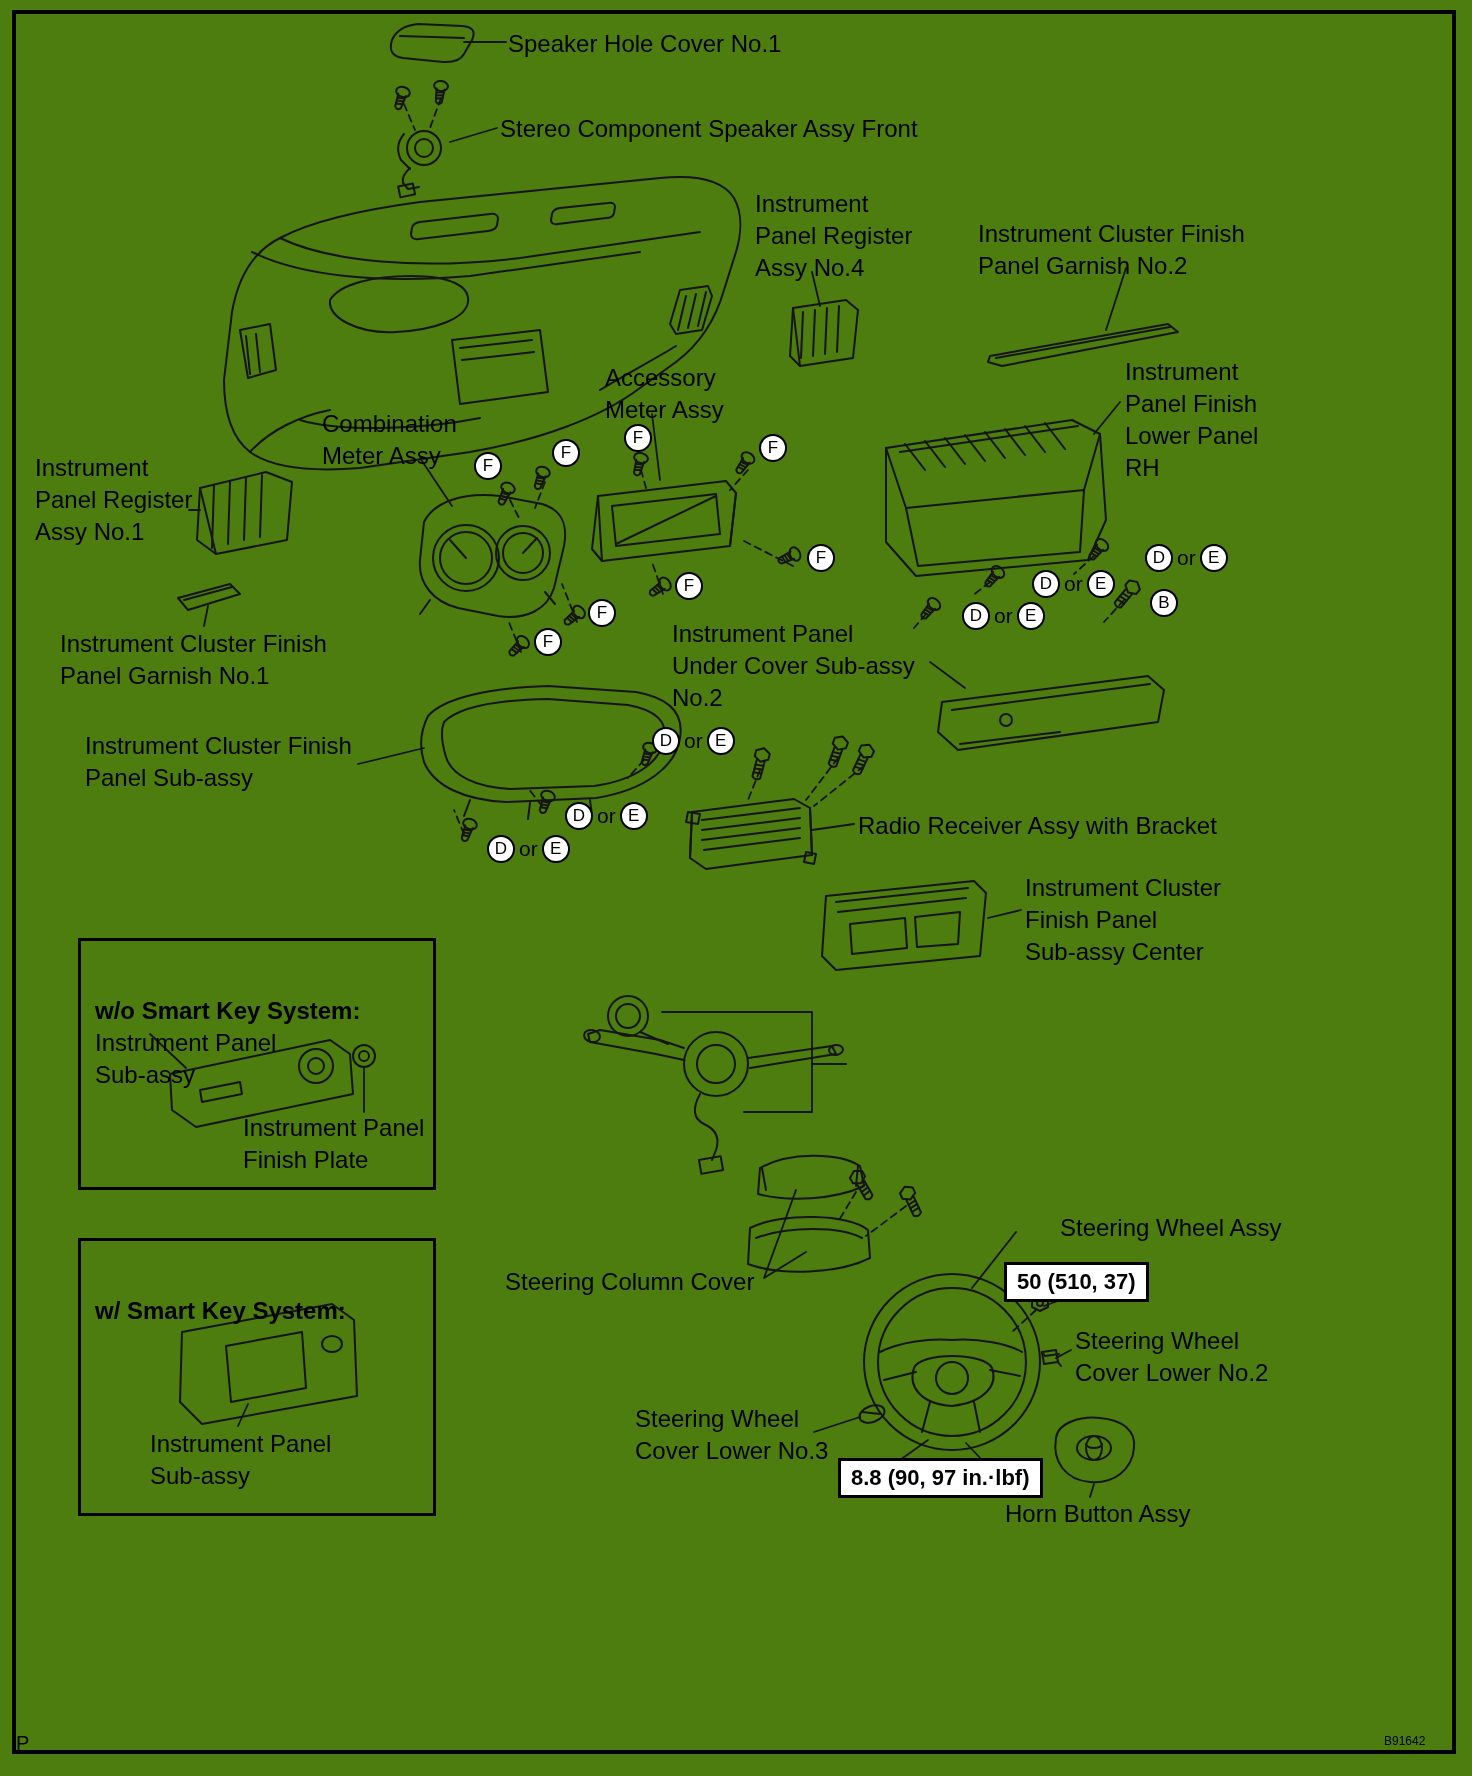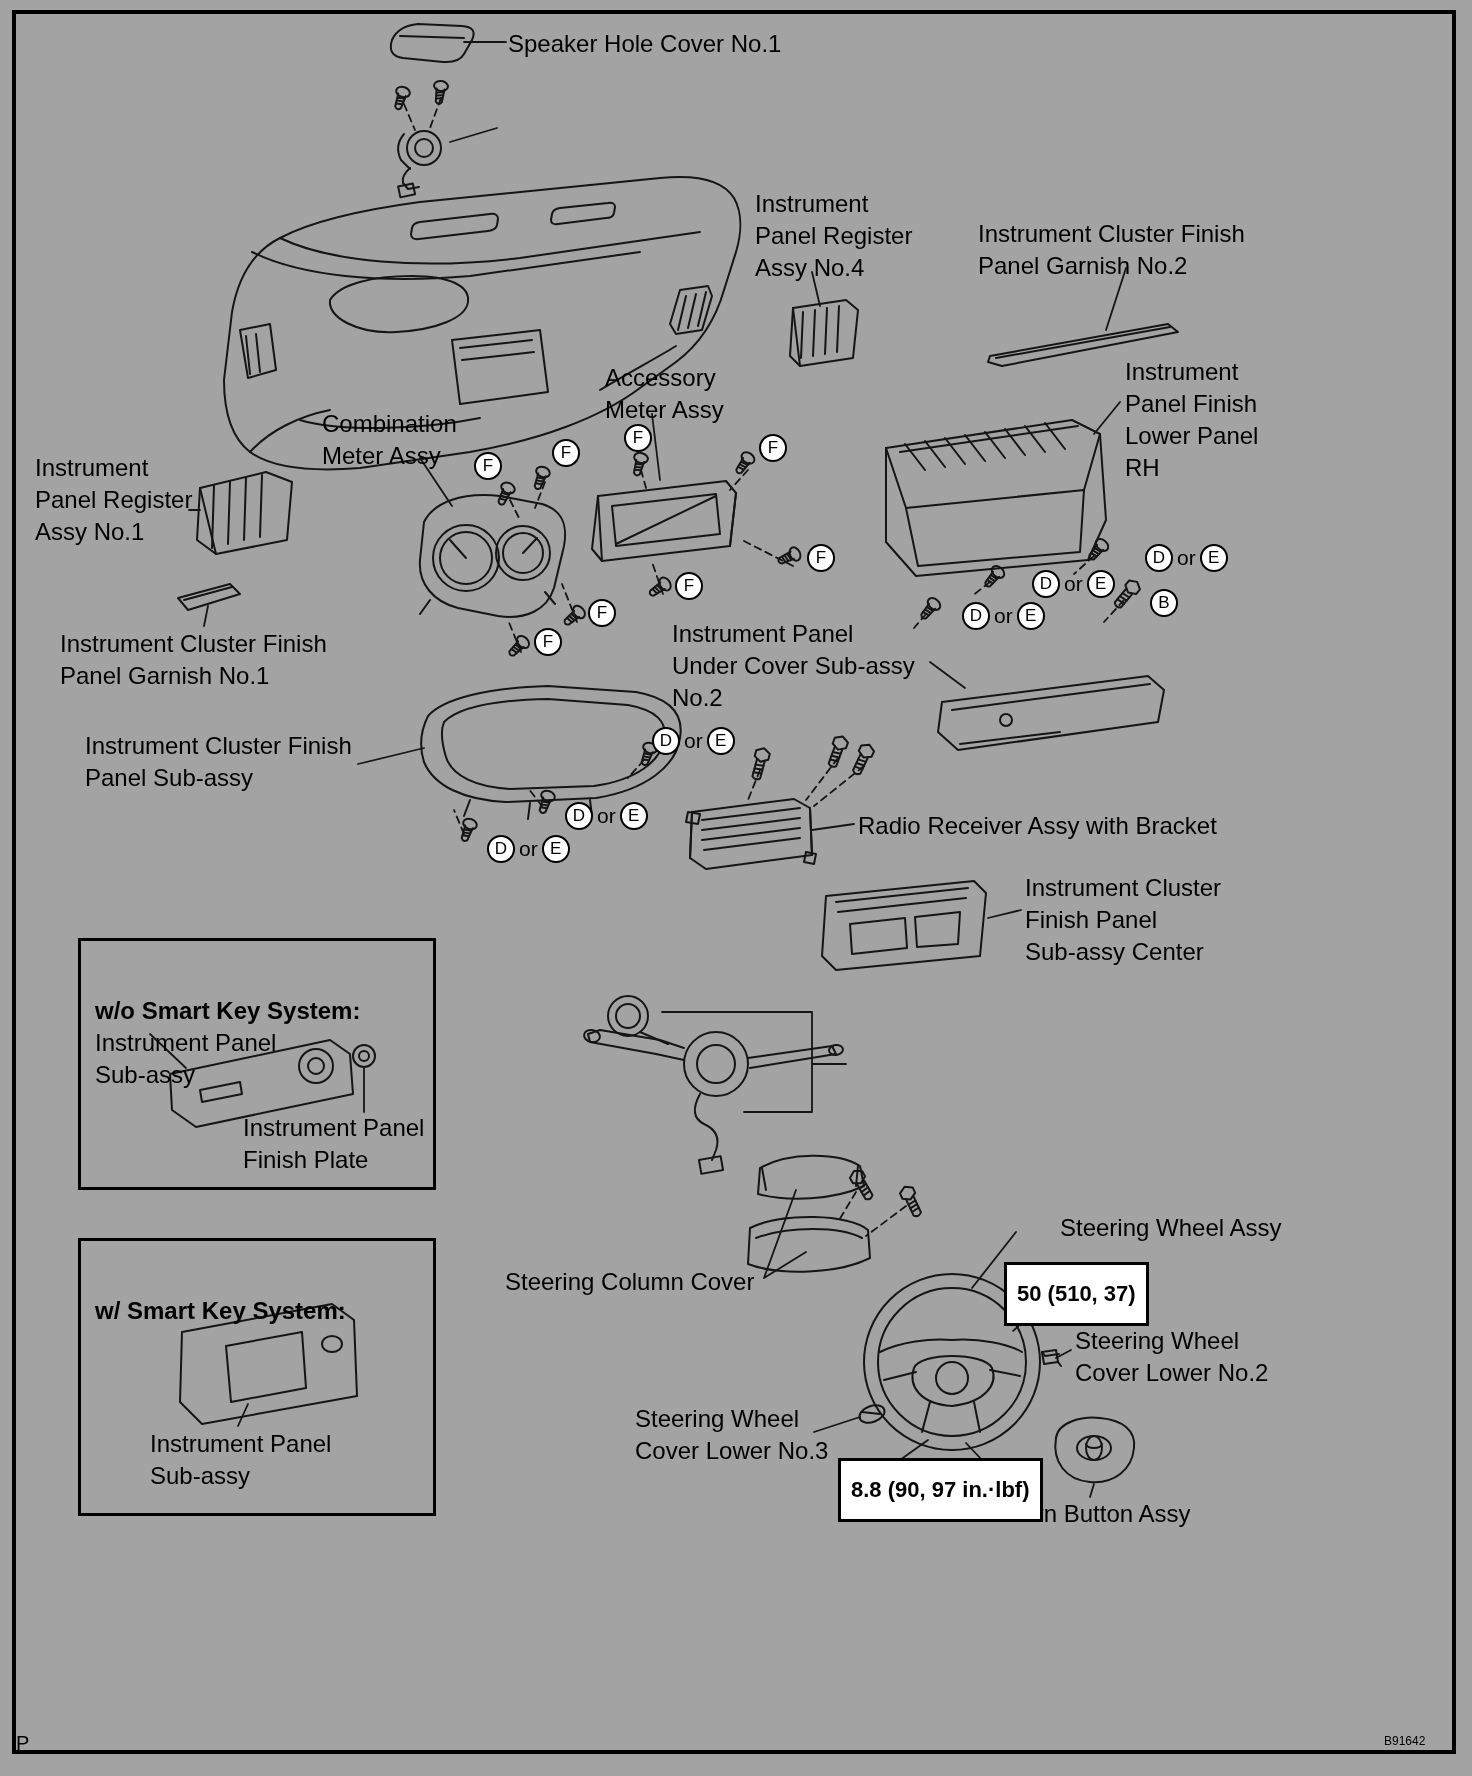--- a/index.html
+++ b/index.html
@@ -1,30 +1,30 @@
 <!DOCTYPE html>
 <html><head>
 <meta charset="utf-8">
 <style>
   html,body{margin:0;padding:0;background:#fff;}
-  .page{position:relative;width:1472px;height:1776px;background:#a3a3a3;overflow:hidden;
+  .page{position:relative;width:1472px;height:1776px;background:#4d7c0f;overflow:hidden;
         font-family:"Liberation Sans", sans-serif;color:#000;}
   .frame{position:absolute;left:12px;top:10px;width:1444px;height:1744px;
          border:4px solid #000;box-sizing:border-box;}
   .art{position:absolute;left:0;top:0;}
   .lbl{position:absolute;font-size:24px;line-height:1.33;white-space:pre-line;}
   .bold{font-weight:bold;margin-top:44px;}
   .fc{box-sizing:border-box;width:28px;height:28px;border:2px solid #000;border-radius:50%;
       display:flex;align-items:center;justify-content:center;font-size:17px;background:#fff;}
   .fpos{position:absolute;}
   .fgroup{position:absolute;display:flex;align-items:center;gap:4px;}
   .for{font-size:21px;}
   .optbox{position:absolute;border:3px solid #000;box-sizing:border-box;background:transparent;
           padding:10px 14px;font-size:24px;line-height:1.33;}
-  .torque{position:absolute;border:3px solid #000;background:#fff;padding:16px 10px;
+  .torque{position:absolute;border:3px solid #000;background:#fff;padding:4px 10px;
           font-size:22px;font-weight:bold;white-space:nowrap;}
   .foot{position:absolute;font-size:20px;}
   .foot-code{position:absolute;font-size:12px;}
 </style>
 </head>
 <body>
 
 <div class="page">
 
   <svg class="art" width="1472" height="1776" viewBox="0 0 1472 1776">
@@ -286,20 +286,21 @@
         <path d="M760,770 L748,800 M838,758 L806,800 M864,766 L814,806"></path>
         <path d="M856,1192 L838,1222 M906,1206 L866,1236"></path>
         <path d="M1036,1310 L1012,1332"></path>
       </g>
     </g>
   </svg>
 
   <div class="frame"></div>
 
   <div class="lbl" style="left:508px;top:28px">Speaker Hole Cover No.1</div>
+  <div class="lbl" style="left:500px;top:113px">Stereo Component Speaker Assy Front</div>
   <div class="lbl" style="left:755px;top:188px">Instrument
 Panel Register
 Assy No.4</div>
   <div class="lbl" style="left:978px;top:218px">Instrument Cluster Finish
 Panel Garnish No.2</div>
   <div class="lbl" style="left:1125px;top:356px">Instrument
 Panel Finish
 Lower Panel
 RH</div>
   <div class="lbl" style="left:605px;top:362px">Accessory

